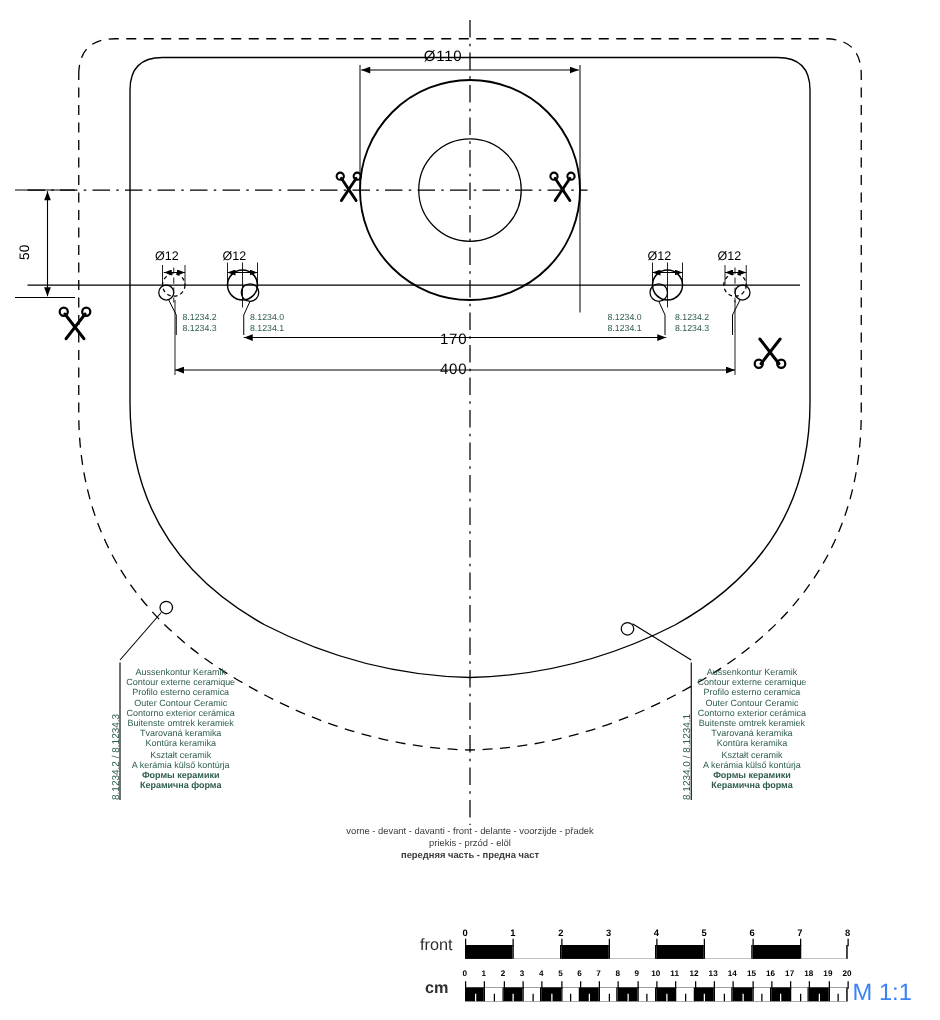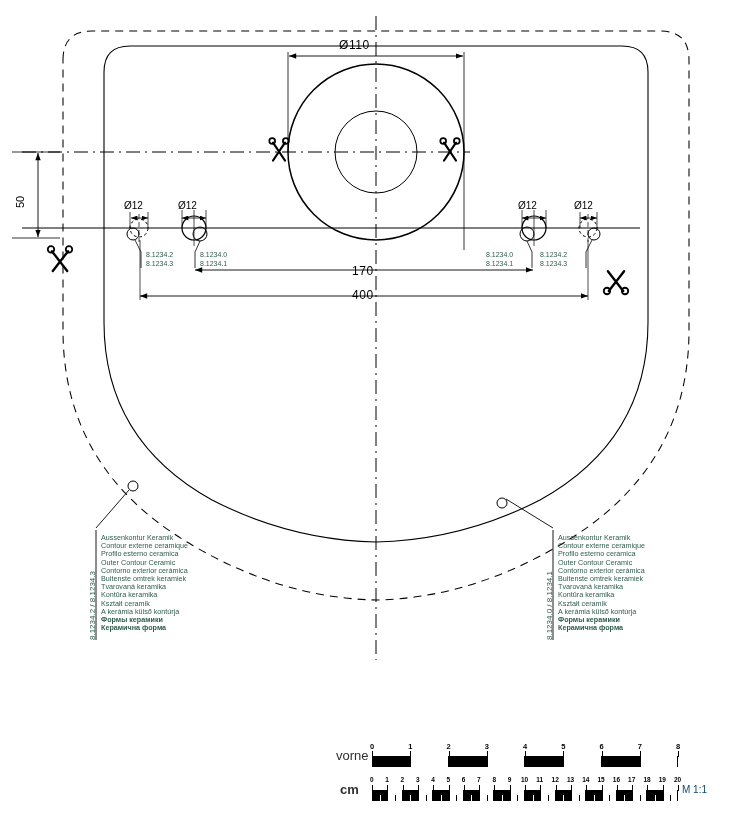--- a/index.html
+++ b/index.html
@@ -4,26 +4,26 @@
 <style>
   html,body{margin:0;padding:0;background:#ffffff;}
   body{width:752px;height:816px;position:relative;overflow:hidden;
        font-family:"Liberation Sans",sans-serif;color:#000;}
   #sheet{position:absolute;inset:0;}
   svg{position:absolute;top:0;left:0;width:752px;height:816px;}
   .txt{position:absolute;white-space:nowrap;}
   .dim{font-size:12px;letter-spacing:.6px;}
   .dimsm{font-size:10px;}
   .partno{font-size:7px;color:#2f5d4f;line-height:8.5px;}
-  .legend{font-size:7.2px;color:#2f5d4f;line-height:8.2px;}
+  .legend{font-size:7.2px;color:#2f5d4f;line-height:8.2px;text-align:center;}
   .vlab{font-size:8px;color:#2f5d4f;transform-origin:0 0;transform:rotate(-90deg);}
   .caption{font-size:7.5px;color:#3b3b3b;text-align:center;line-height:9.5px;width:752px;left:0;}
   .caption .cy{font-weight:bold;}
   .scalelab{font-size:13px;color:#2f2f2f;}
-  .mlab{font-size:10px;color:#0c4a6e;}
+  .mlab{font-size:19px;color:#3b82f6;}
   .ticknum{position:absolute;font-size:6.5px;font-weight:bold;color:#000;}
   .ticknum.big{font-size:7.5px;}
   .rot50{font-size:11px;transform-origin:0 0;transform:rotate(-90deg);}
 </style>
 </head>
 <body>
 
 <div id="sheet">
 
   <svg viewBox="0 0 752 816">
@@ -176,22 +176,27 @@
       <div>Contorno exterior cerámica</div>
       <div>Buitenste omtrek keramiek</div>
       <div>Tvarovaná keramika</div>
       <div>Kontūra keramika</div>
       <div>Kształt ceramik</div>
       <div>A kerámia külső kontúrja</div>
       <div style="font-weight: bold;">Формы керамики</div>
       <div style="font-weight: bold;">Керамична форма</div>
     </div>
 
-
-  <div class="txt scalelab" style="left:336px;top:748px;">vorne</div>
+  <div class="txt caption" style="top:660px;">
+    <div>vorne - devant - davanti - front - delante - voorzijde - přadek</div>
+    <div>priekis - przód - elöl</div>
+    <div class="cy">передняя часть - предна част</div>
+  </div>
+
+  <div class="txt scalelab" style="left:336px;top:748px;">front</div>
   <div class="txt scalelab" style="left:340px;top:782px;font-weight:bold;">cm</div>
   <div class="txt mlab" style="left:682px;top:784px;">M 1:1</div>
 
   <div style="position:absolute;left:372px;top:742px;width:306px;height:26px;" id="inchBar">
       <div style="position: absolute; left: 0px; top: 14px; width: 306px; height: 11px; background: rgb(0, 0, 0); border: 1px solid rgb(0, 0, 0); box-sizing: border-box;"></div>
       <div style="position: absolute; left: 38.25px; top: 14px; width: 38.25px; height: 11px; background: rgb(255, 255, 255); border-left: 1px solid rgb(0, 0, 0); border-right: 1px solid rgb(0, 0, 0); box-sizing: border-box;"></div>
       <div style="position: absolute; left: 114.75px; top: 14px; width: 38.25px; height: 11px; background: rgb(255, 255, 255); border-left: 1px solid rgb(0, 0, 0); border-right: 1px solid rgb(0, 0, 0); box-sizing: border-box;"></div>
       <div style="position: absolute; left: 191.25px; top: 14px; width: 38.25px; height: 11px; background: rgb(255, 255, 255); border-left: 1px solid rgb(0, 0, 0); border-right: 1px solid rgb(0, 0, 0); box-sizing: border-box;"></div>
       <div style="position: absolute; left: 267.75px; top: 14px; width: 38.25px; height: 11px; background: rgb(255, 255, 255); border-left: 1px solid rgb(0, 0, 0); border-right: 1px solid rgb(0, 0, 0); box-sizing: border-box;"></div>
       <div class="ticknum big" style="left: -2px; top: 0px;">0</div>

